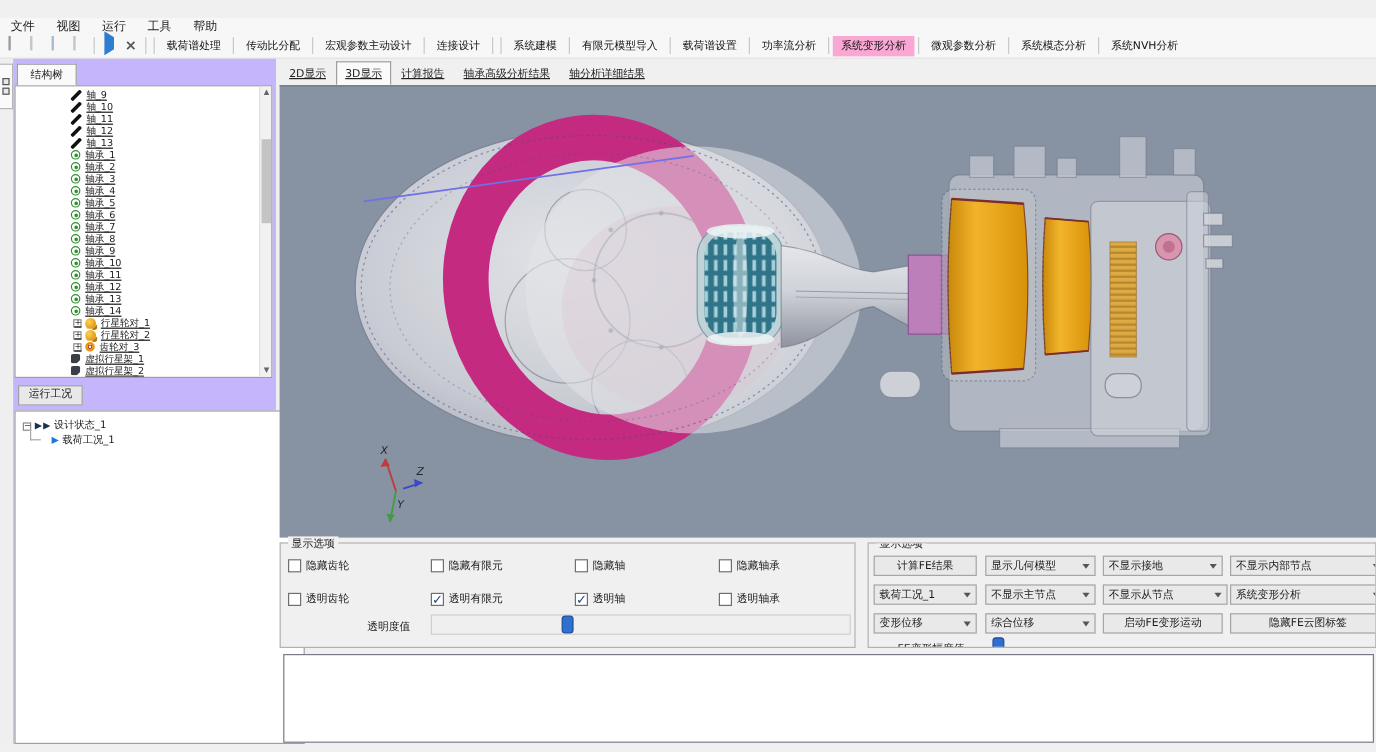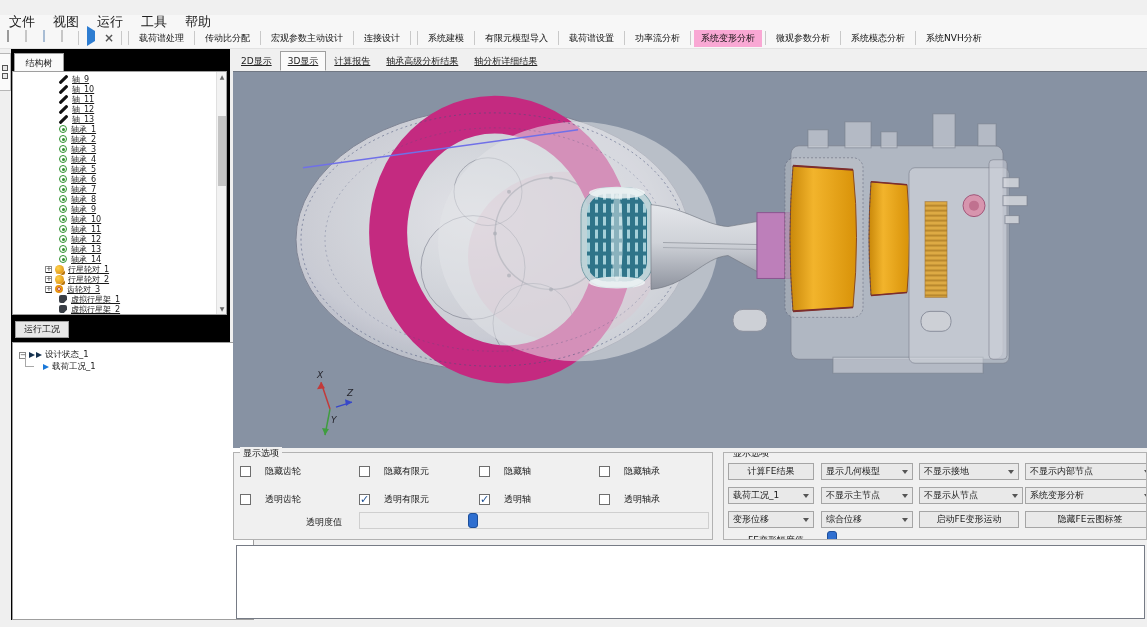--- a/index.html
+++ b/index.html
@@ -13,21 +13,21 @@
   .app-icon { width:10px; height:10px; border-radius:2px; margin-right:4px;
               background:linear-gradient(135deg,#4aa3c8,#2b6fae 60%,#8a6a3a); }
   .title-text { font-size:9px; color:#222; }
   .win-controls { position:absolute; right:10px; top:0; height:15px; display:flex; gap:26px; align-items:center; }
   .win-btn { font-size:10px; color:#333; line-height:15px; cursor:default; }
   .max-box { width:8px; height:7px; border:1px solid #444; display:inline-block; }
 
   
   .menubar { position:absolute; left:0; top:15px; width:100%; height:13px; background:#f7f7f7;
              display:flex; align-items:center; gap:0; }
-  .menu-item { padding:0 9px; font-size:13px; color:#222; }
+  .menu-item { padding:0 9px; font-size:10px; color:#222; }
 
   
   .toolbar { position:absolute; left:0; top:28px; width:100%; height:21px; background:#f7f7f7;
              border-bottom:1px solid #e2e2e2; display:flex; align-items:center; padding:0 3px; }
   .tb-icon { width:14px; height:14px; margin:0 2px; position:relative; }
   .icon-page { border:1px solid #9a9a9a; background:#fff; width:10px; height:12px; margin:1px 2px; }
   .icon-page.dim { border-color:#c7c7c7; background:#efefef; }
   .icon-page.blue { border-color:#a9bdd4; background:#dbe6f2; }
   .icon-run { width:0; height:0; border-left:8px solid #2e7dd1; border-top:5px solid transparent;
               border-bottom:5px solid transparent; margin:2px 3px; }
@@ -37,29 +37,29 @@
   .tb-btn.active { background:#f9a8d4; }
 
   
   .left-rail { position:absolute; left:0; top:49px; width:11px; height:578px; background:#efefef; }
   .rail-tab { position:absolute; left:0; top:4px; width:11px; height:38px; background:#fafafa;
               border:1px solid #b6b6b6; border-left:none; display:flex; flex-direction:column;
               align-items:center; justify-content:center; gap:2px; }
   .rail-glyph { width:6px; height:6px; border:1px solid #555; background:#e8e8e8; }
 
   
-  .sidebar { position:absolute; left:11px; top:49px; width:219px; height:578px; background:#000000; }
+  .sidebar { position:absolute; left:11px; top:49px; width:219px; height:578px; background:#c4b5fd; }
   .tree-tab { position:absolute; left:3px; top:4px; width:50px; height:18px; background:#fafafa;
               border:1px solid #9f9f9f; border-bottom:none; font-size:9px; text-align:center;
               line-height:18px; z-index:2; }
   .tree-box { position:absolute; left:1px; top:22px; width:215px; height:244px; background:#fff;
               border:1px solid #9f9f9f; overflow:hidden; }
   .tree-inner { position:absolute; left:0; top:2px; right:10px;text-decoration:underline; }
   .trow { height:10px; display:flex; align-items:center; padding-left:46px; font-size:8px; white-space:nowrap; }
-  .trow.expandable { padding-left:32px; }
+  .trow.expandable { padding-left:48px; }
   .expander { width:7px; height:7px; border:1px solid #8a8a8a; background:#fff; font-size:7px;
               line-height:5px; text-align:center; margin-right:3px; color:#333; }
   .expander::before { content:"+"; }
   .ticon { width:9px; height:9px; margin-right:4px; position:relative; flex:none; }
   .i-shaft::before { content:""; position:absolute; left:-1px; top:3px; width:11px; height:3px;
                      background:#111; border-radius:1px; transform:rotate(-45deg); }
   .i-bearing { border:1.5px solid #2e8f2e; border-radius:50%; width:8px; height:8px; }
   .i-bearing::after { content:""; position:absolute; left:1.5px; top:1.5px; width:3px; height:3px;
                       background:#2e8f2e; border-radius:50%; }
   .i-planet { background:radial-gradient(circle at 35% 35%, #ffd24a, #d4820a); border-radius:50%;
@@ -99,21 +99,21 @@
   
   .viewport { position:absolute; left:233px; top:71px; width:914px; height:377px; background:#8792a3;
               border-top:1px solid #707783; overflow:hidden; }
   .viewport svg { display:block; width:100%; height:100%; }
 
   
   .group { position:absolute; border:1px solid #b2b2b2; background:#f0f0f0; }
   .group-title { position:absolute; top:-6px; left:6px; background:#f0f0f0; padding:0 3px; font-size:9px; }
   .g-left  { left:233px; top:452px; width:480px; height:88px; }
   .g-right { left:723px; top:452px; width:424px; height:88px; overflow:hidden; }
-  .cbitem { position:absolute; display:flex; align-items:center; gap:14px; font-size:9px; }
+  .cbitem { position:absolute; display:flex; align-items:center; gap:4px; font-size:9px; }
   .cb { width:11px; height:11px; border:1px solid #6e6e6e; background:#fff; position:relative; flex:none; }
   .cb.checked::after { content:"✓"; position:absolute; left:0px; top:-2px; font-size:11px;
                        font-weight:bold; color:#1d4f91; }
   .slider-label { position:absolute; font-size:9px; }
   .slider-track { position:absolute; height:17px; background:#efefef; border:1px solid #cfcfcf; }
   .slider-handle { position:absolute; top:0px; width:10px; height:15px; background:#2f6fd0;
                    border:1px solid #1d4f9a; border-radius:3px; }
   .combo { position:absolute; height:17px; background:#e9e9e9; border:1px solid #a5a5a5;
            font-size:9px; display:flex; align-items:center; padding:0 4px; justify-content:space-between; }
   .combo .arrow { width:0; height:0; border-left:3.5px solid transparent; border-right:3.5px solid transparent;

